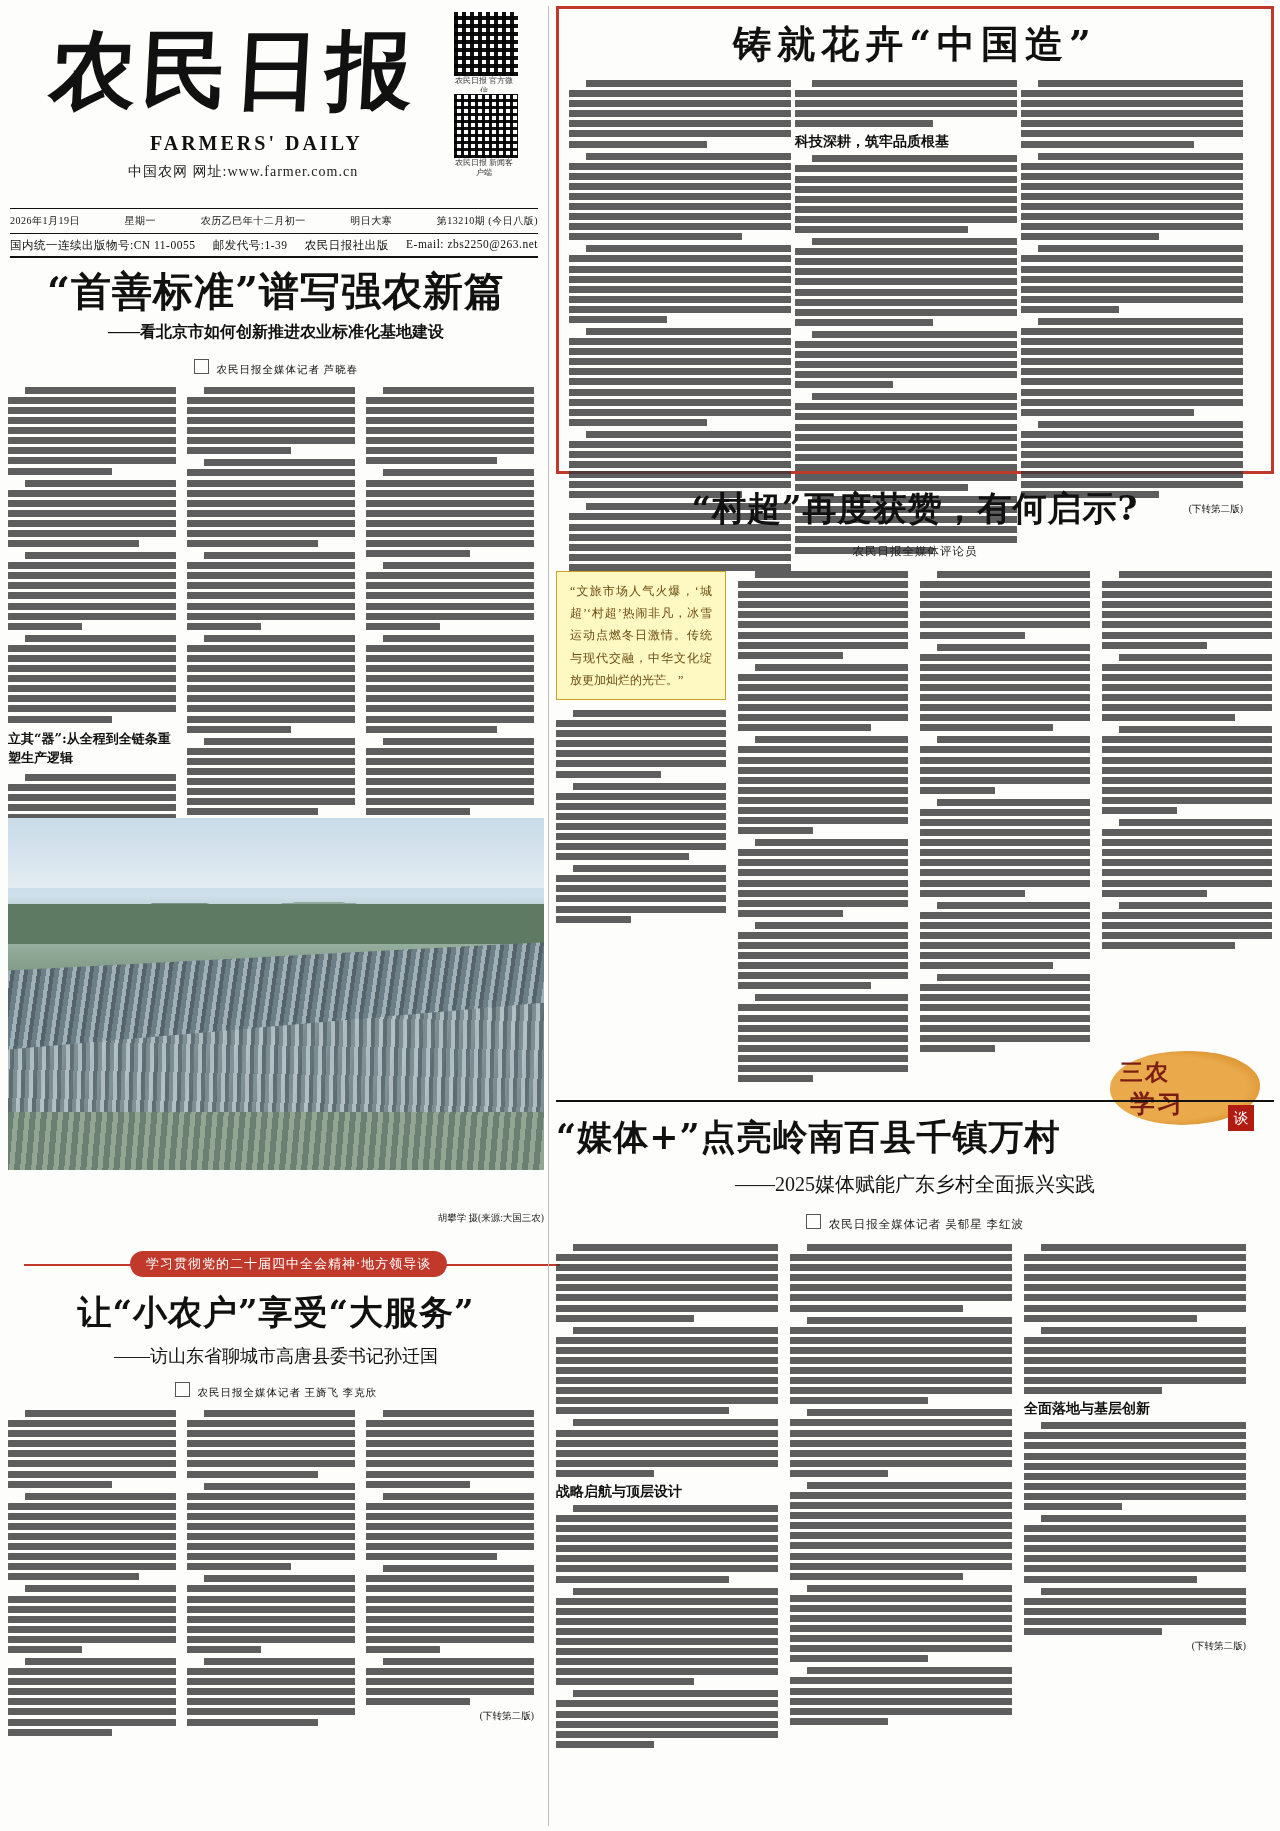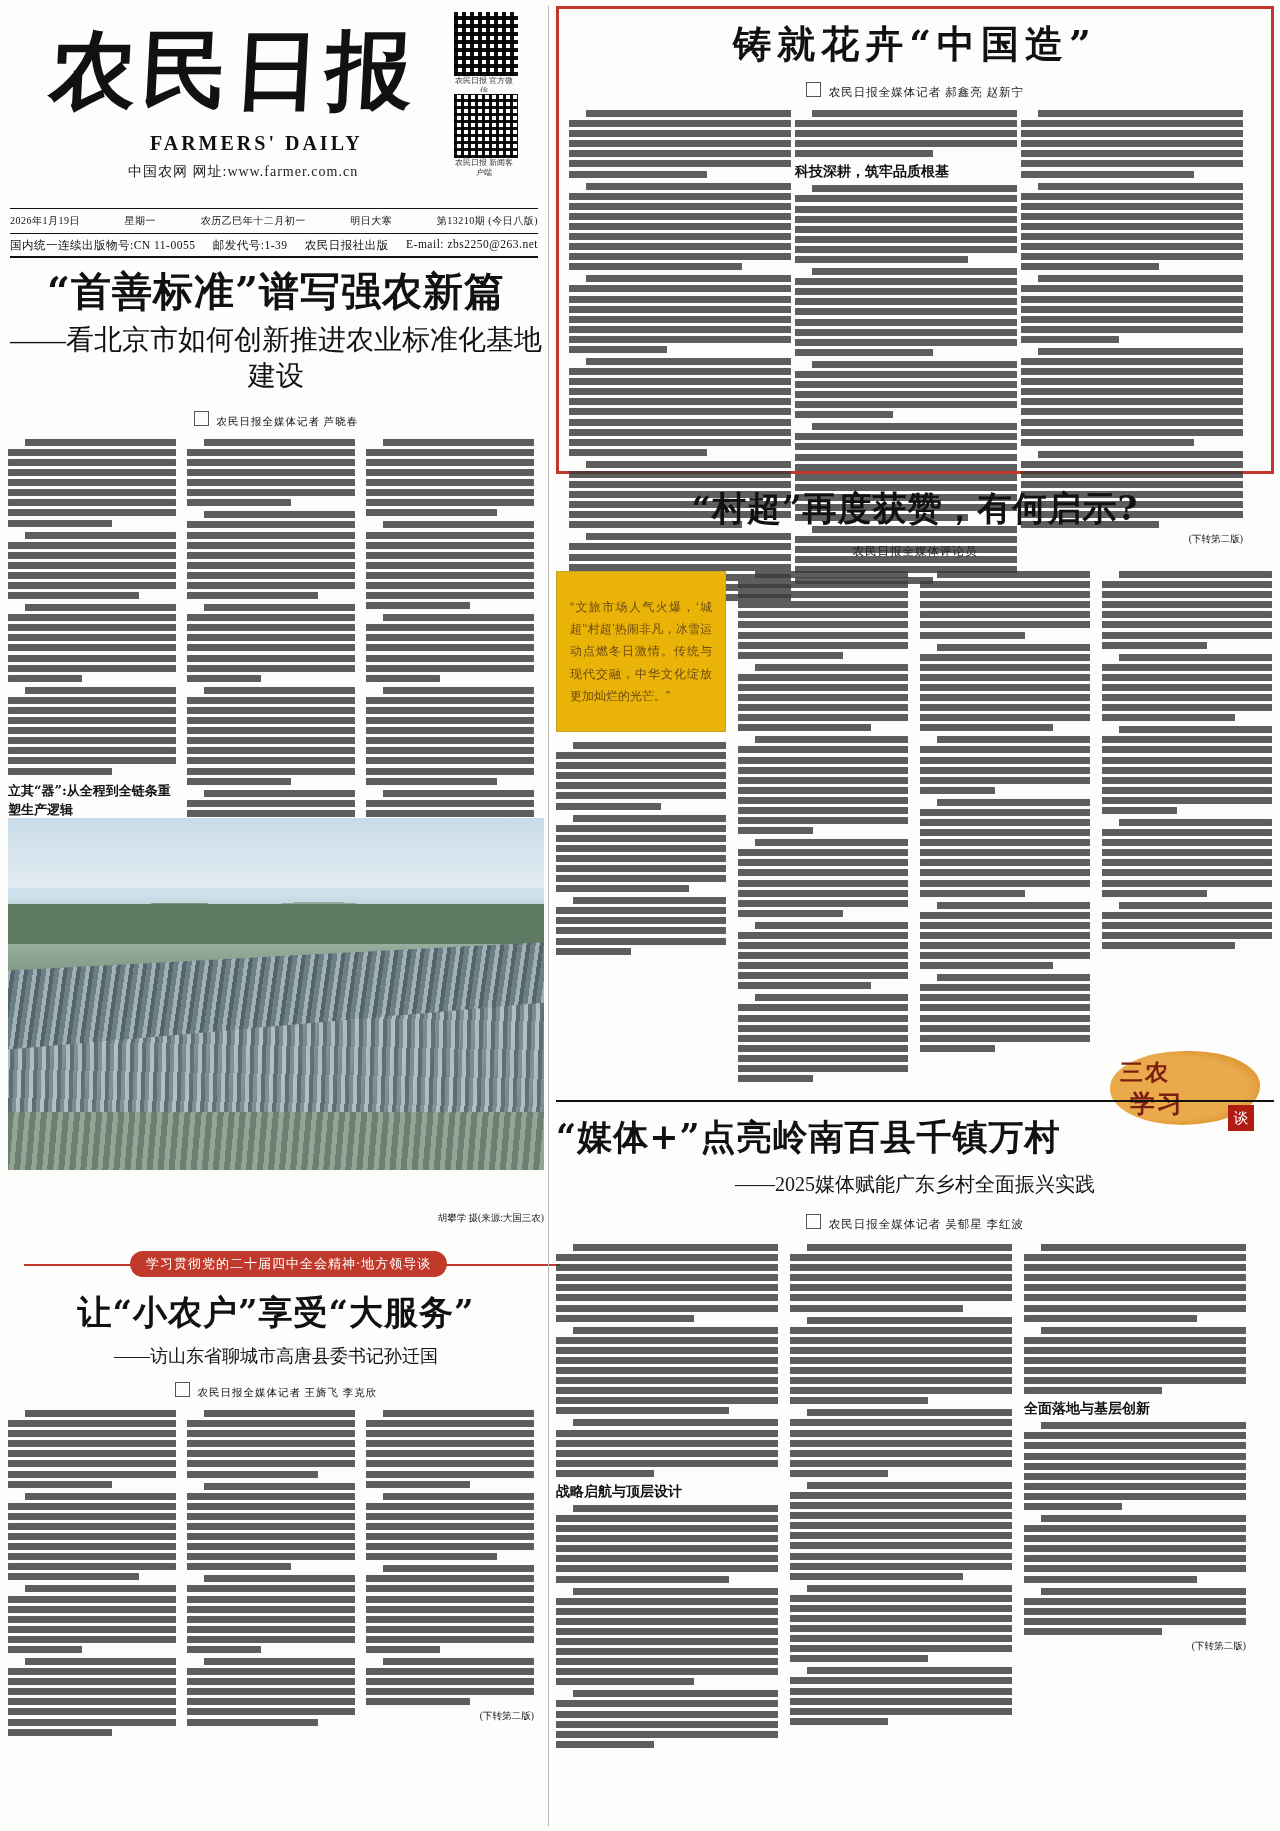--- a/index.html
+++ b/index.html
@@ -66,21 +66,21 @@
   .para{margin:0 0 5px 0;}
   .para span{display:block;height:7px;margin-bottom:3.1px;background:#3a3a3a;opacity:.82;border-radius:.5px;}
   .para span.ind{margin-left:17px;width:calc(100% - 17px);}
   .para span.last{width:62%;}
   .para span.last2{width:44%;}
   .para span.last3{width:78%;}
 
   
   .lead{position:absolute;left:8px;top:268px;width:536px;}
   .lead h1{margin:0;font-size:40px;letter-spacing:1px;line-height:1.15;}
-  .lead h2{margin:8px 0 0 0;font-size:28px;font-weight:400;line-height:1.3;}
+  .lead h2{margin:8px 0 0 0;font-size:16px;font-weight:700;line-height:1.3;}
 
   
   .photo{
     position:absolute;left:8px;top:818px;width:536px;height:352px;
     background:linear-gradient(#b9cfe0 0%,#cfe0ec 22%,#9fb6a6 33%,#7f9a86 44%,#6f8a78 52%,#8aa08c 60%,#9aa9a0 100%);
     overflow:hidden;
   }
   .photo .sky{position:absolute;left:0;top:0;width:100%;height:70px;background:linear-gradient(#c8dbe8,#e3ecf2);}
   .photo .hills{position:absolute;left:0;top:46px;width:100%;height:48px;
     background:
@@ -124,23 +124,23 @@
     border:3px solid #c0392b;box-sizing:border-box;padding:4px 10px;
   }
   .boxed h1{margin:6px 0 0 0;font-size:38px;letter-spacing:6px;text-align:center;font-weight:700;font-family:"DejaVu Serif",serif;}
   .boxed .byline{margin-top:14px;}
 
   
   .commentary{position:absolute;left:556px;top:486px;width:718px;}
   .commentary h1{margin:0;font-size:34px;letter-spacing:1px;text-align:center;font-weight:700;font-family:"DejaVu Serif",serif;}
   .commentary .byline{margin-top:10px;}
   .quotebox{
-    border:1px solid #c9a227;background:#eab308;padding:24px 13px;
+    border:1px solid #c9a227;background:#fef9c3;padding:8px 13px;
     font-size:12px;line-height:1.85;color:#6b4a12;text-align:justify;
-    font-family:Liberation Sans, sans-serif;
+    font-family:Liberation Serif, serif;
   }
   .stamp{
     position:absolute;right:12px;bottom:6px;width:150px;height:92px;
   }
   .stamp .ink{
     position:absolute;left:0;top:8px;width:150px;height:74px;
     background:radial-gradient(ellipse at 40% 50%, #e8a33d 0 60%, #d98a1f 78%, rgba(217,138,31,0) 100%);
     border-radius:50% 46% 52% 48%;opacity:.92;
   }
   .stamp .t1{position:absolute;left:10px;top:14px;font-size:23px;font-weight:700;color:#7a1d12;font-family:"DejaVu Serif",serif;letter-spacing:2px;}
@@ -572,24 +572,20 @@
             <span></span>
             <span class="last"></span>
           </div>
         <div style="font-size:9.6px;text-align:right;margin-top:2px;">(下转第二版)</div>
       </div>
     </div>
   </div>
 
   <div class="boxed">
     <h1>铸就花卉“中国造”</h1>
-    <div class="byline" style="margin-top:12px;">
-      <span class="marker"></span>
-      <span>农民日报全媒体记者  郝鑫亮  赵新宁</span>
-    </div>
     <div style="margin-top:10px;display:flex;gap:4px;">
       <div style="width:222px;" class="body-col">
         <div class="para">
             <span class="ind"></span>
             <span></span>
             <span></span>
             <span></span>
             <span></span>
             <span></span>
             <span class="last"></span>

